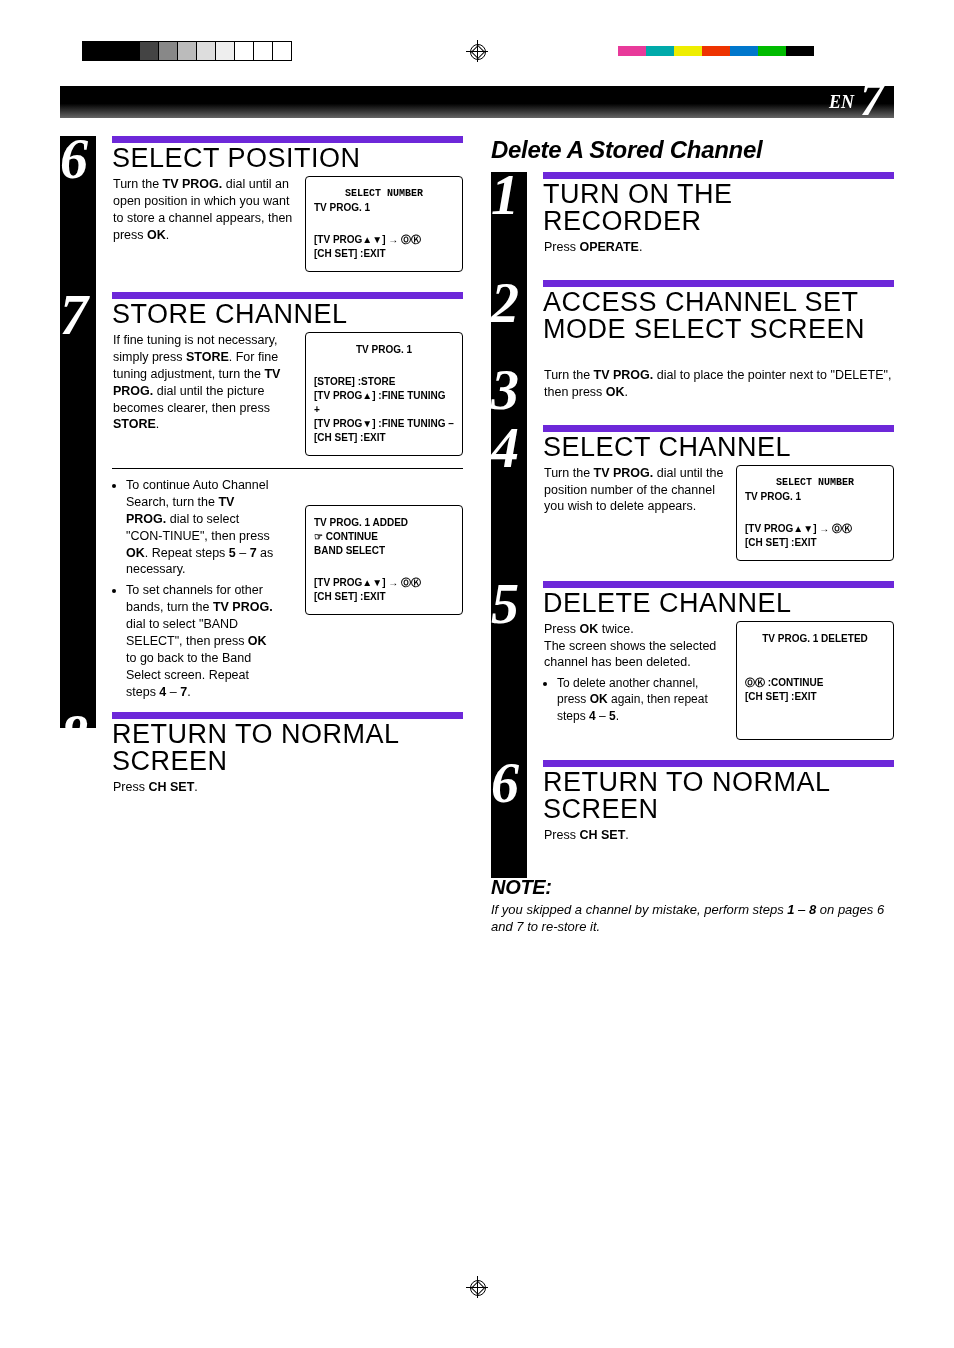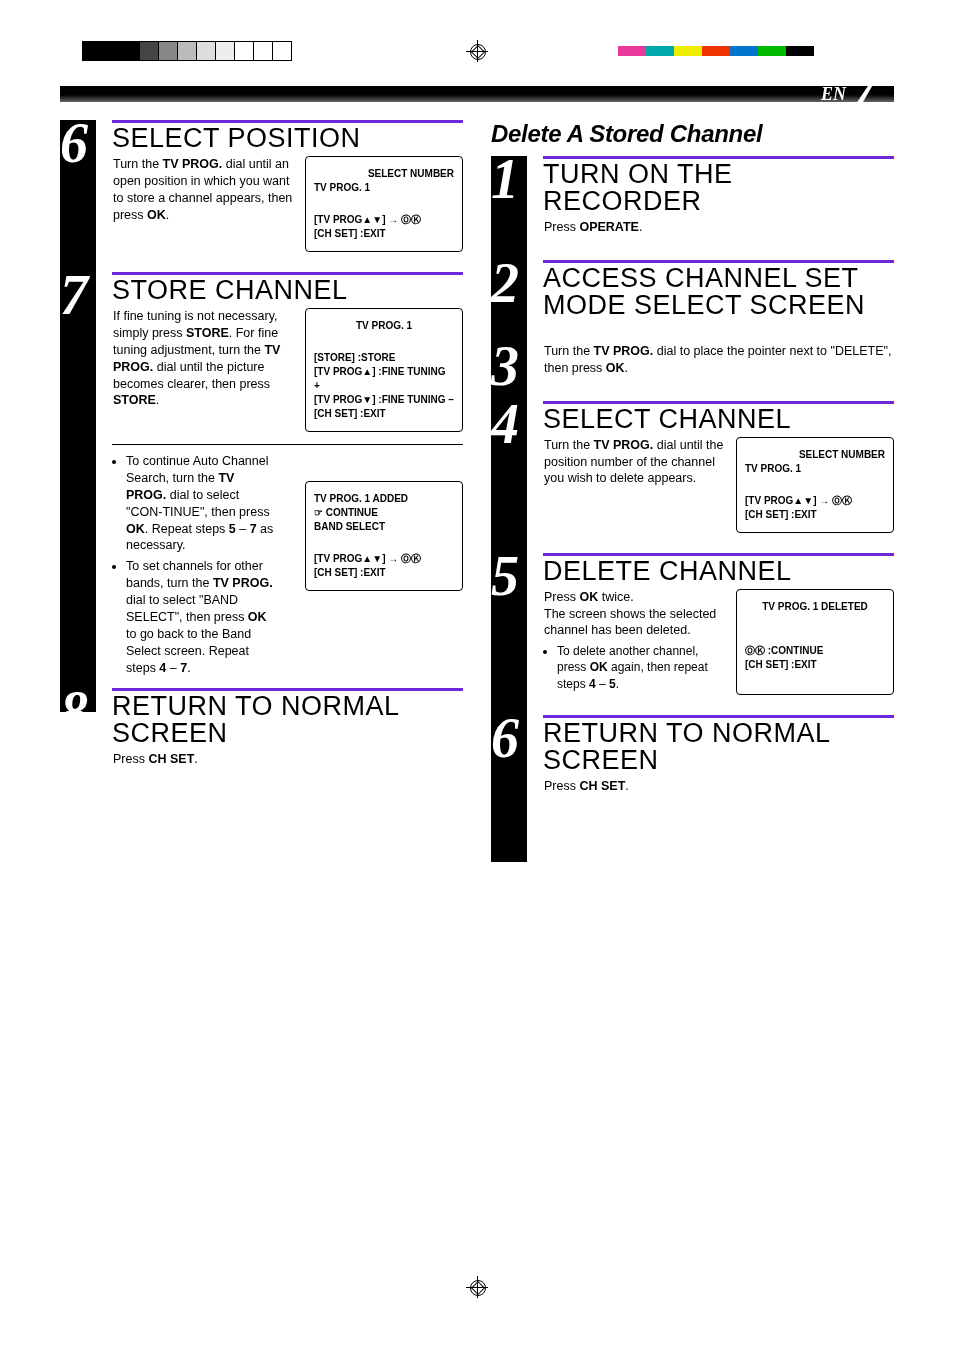--- a/index.html
+++ b/index.html
@@ -17,26 +17,26 @@
     padding: 40px 60px 40px 60px;
   }
   .print-bar {
     display: flex;
     align-items: center;
     margin-bottom: 24px;
   }
   .print-bar .boxes { display: flex; margin-left: 22px;}
   .print-bar .b { width: 18px; height: 18px; border:1px solid #000; margin-right:-1px; }
   .header-black {
-    height: 16px;
+    height: 32px;
     background: linear-gradient(to bottom, #000 0%, #000 55%, #666 100%);
     display: flex;
     justify-content: flex-end;
     align-items: center;
-    padding-right: 18px;
+    padding-right: 10px;
     color: #fff;
     margin: 0 0 18px 0;
   }
   .pg-en { font-style: italic; font-size: 18px; margin-right: 6px; font-family: Georgia, serif; font-weight: bold;}
   .pg-num { font-size: 48px; font-style: italic; font-weight: bold; line-height: 0.8; margin-bottom: 6px;}
   .columns { display: flex; gap: 28px; }
   .col { flex:1; position: relative; }
   .left-col { padding-left: 52px; }
   .right-col { padding-left: 52px; }
 
@@ -55,21 +55,21 @@
     font-size: 56px;
     font-family: Georgia, serif;
     line-height: 0.7;
     margin-top: 4px;
   }
   .step-title {
     font-family: 'Helvetica Neue', Arial, sans-serif;
     font-weight: 300;
     font-size: 27px;
     letter-spacing: 0.5px;
-    border-top: 3px solid #6d28d9;
+    border-top: 7px solid #6d28d9;
     padding-top: 2px;
     margin-bottom: 4px;
     line-height: 1.0;
     text-transform: uppercase;
   }
   .step-body {
     font-family: 'Helvetica Neue', Arial, sans-serif;
     font-size: 12.5px;
     line-height: 1.35;
     display: flex;
@@ -84,21 +84,21 @@
     font-weight: bold;
     font-size: 10px;
     padding: 10px 8px;
     width: 158px;
     min-height: 40px;
     text-align: left;
     box-sizing: border-box;
     flex: 0 0 auto;
     line-height: 1.4;
   }
-  .osd.center-top > div:first-child { text-align:right; }
+  .osd.center-top > div:first-child { text-align:center;font-family:Liberation Mono, monospace; }
   .osd .bot-lines { margin-top: 18px; }
   .bullets { font-family: Arial, sans-serif; font-size: 12.5px; line-height:1.35; display:flex; gap:28px; margin-top:8px;}
   .bullets ul { margin:0; padding:0 0 0 14px; flex:1;}
   .bullets ul li { margin-bottom: 4px; list-style: disc;}
   .section-h2 {
     font-family: Arial, sans-serif;
     font-weight: 900;
     font-style: italic;
     font-size: 24px;
     margin: 0 0 8px 0;
@@ -288,21 +288,21 @@
         </div>
       </div>
       <div class="sep"></div>
 
       <div style="position:relative">
         <div class="step-number">5</div>
         <div class="step-title">DELETE CHANNEL</div>
         <div class="step-body">
           <div class="step-text">
             <p>Press <b>OK</b> twice.<br>The screen shows the selected channel has been deleted.</p>
-            <ul style="margin:4px 0 3px 14px; padding:0;">
+            <ul style="margin:4px 0 16px 14px; padding:0;">
                 <li style="font-size:12px;">To delete another channel, press <b>OK</b> again, then repeat steps <b>4</b> – <b>5</b>.</li>
               </ul>
           </div>
           <div class="osd">
             <div style="text-align:center">TV PROG.    1  DELETED</div>
             <div class="bot-lines" style="margin-top:30px;">
               <div>ⓄⓀ :CONTINUE</div>
               <div>[CH SET] :EXIT</div>
             </div>
           </div>
@@ -313,20 +313,24 @@
       <div style="position:relative">
         <div class="step-number">6</div>
         <div class="step-title">RETURN TO NORMAL SCREEN</div>
         <div class="step-body">
             <div class="step-text">
               <p>Press <b>CH SET</b>.</p>
             </div>
           </div>
       </div>
 
+      <div style="margin-left:-52px;">
+        <div class="note-h section-h2" style="font-style:italic;">NOTE:</div>
+        <div class="note">If you skipped a channel by mistake, perform steps <b>1</b> – <b>8</b> on pages 6 and 7 to re-store it.</div>
+      </div>
     </div>
   </div>
 
   <div style="position:absolute; bottom:50px; left:50%; transform:translateX(-50%);">
     <div class="crossmark">
         <div class="ring"></div>
         <div class="diamond"></div>
       </div>
   </div>
 

